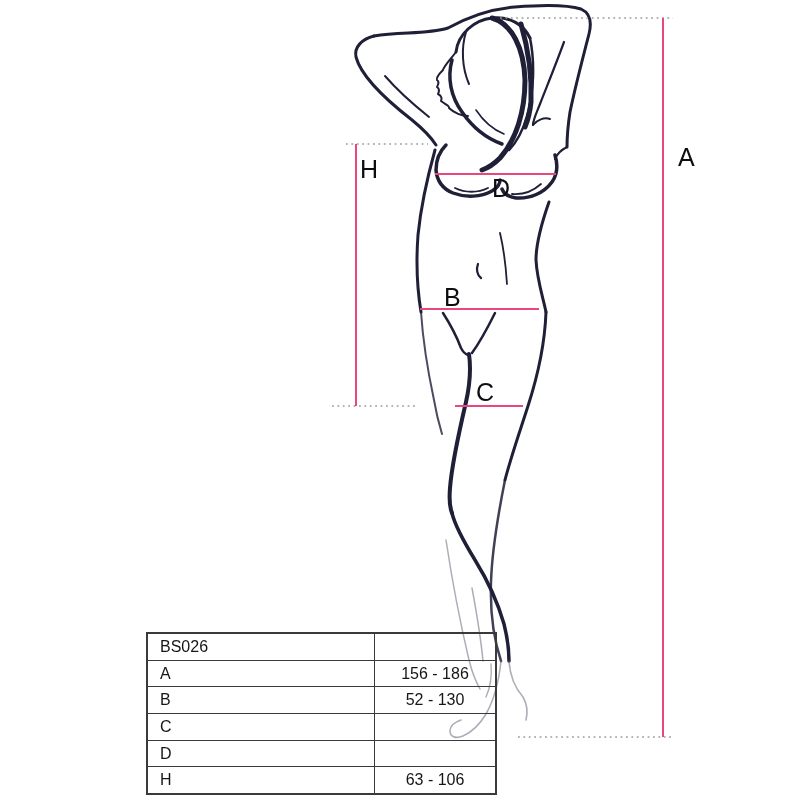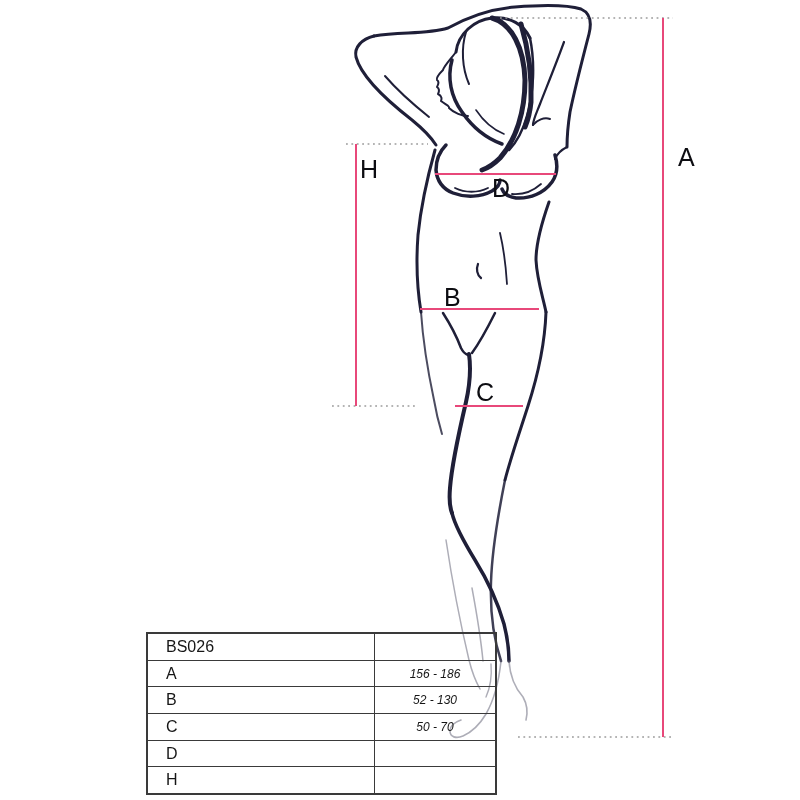--- a/index.html
+++ b/index.html
@@ -23,26 +23,26 @@
     position:absolute;left:146px;top:632px;width:351px;height:163px;
     border:2px solid #3a3a3a;box-sizing:border-box;background:transparent;
     display:flex;flex-direction:column;
   }
   .size-row{
     display:flex;flex:1 1 0;border-bottom:1.5px solid #3a3a3a;box-sizing:border-box;
   }
   .size-row:last-child{border-bottom:none;}
   .cell-key{
     width:227px;box-sizing:border-box;border-right:1.5px solid #3a3a3a;
-    display:flex;align-items:center;padding-left:18px;
+    display:flex;align-items:center;padding-left:12px;
     font-size:16px;color:#161616;
   }
   .cell-val{
     flex:1;display:flex;align-items:center;justify-content:center;
-    font-size:12px;color:#161616;font-style:italic;
+    font-size:16px;color:#161616;
   }
 </style>
 </head>
 <body>
 
 <div id="stage">
 
   <svg id="figure-svg" viewBox="0 0 800 800" aria-hidden="true">
 
     <g stroke="#1f1f38" fill="none" stroke-linecap="round" stroke-linejoin="round">
@@ -123,23 +123,23 @@
     <div class="size-row">
       <div class="cell-key">A</div>
       <div class="cell-val">156 - 186</div>
     </div>
     <div class="size-row">
       <div class="cell-key">B</div>
       <div class="cell-val">52 - 130</div>
     </div>
     <div class="size-row">
       <div class="cell-key">C</div>
-      <div class="cell-val">50 - 70</div>
     </div>
     <div class="size-row">
       <div class="cell-key">D</div>
     </div>
     <div class="size-row">
       <div class="cell-key">H</div>
+      <div class="cell-val">63 - 106</div>
     </div>
   </div>
 
 </div>
 
 </body></html>

